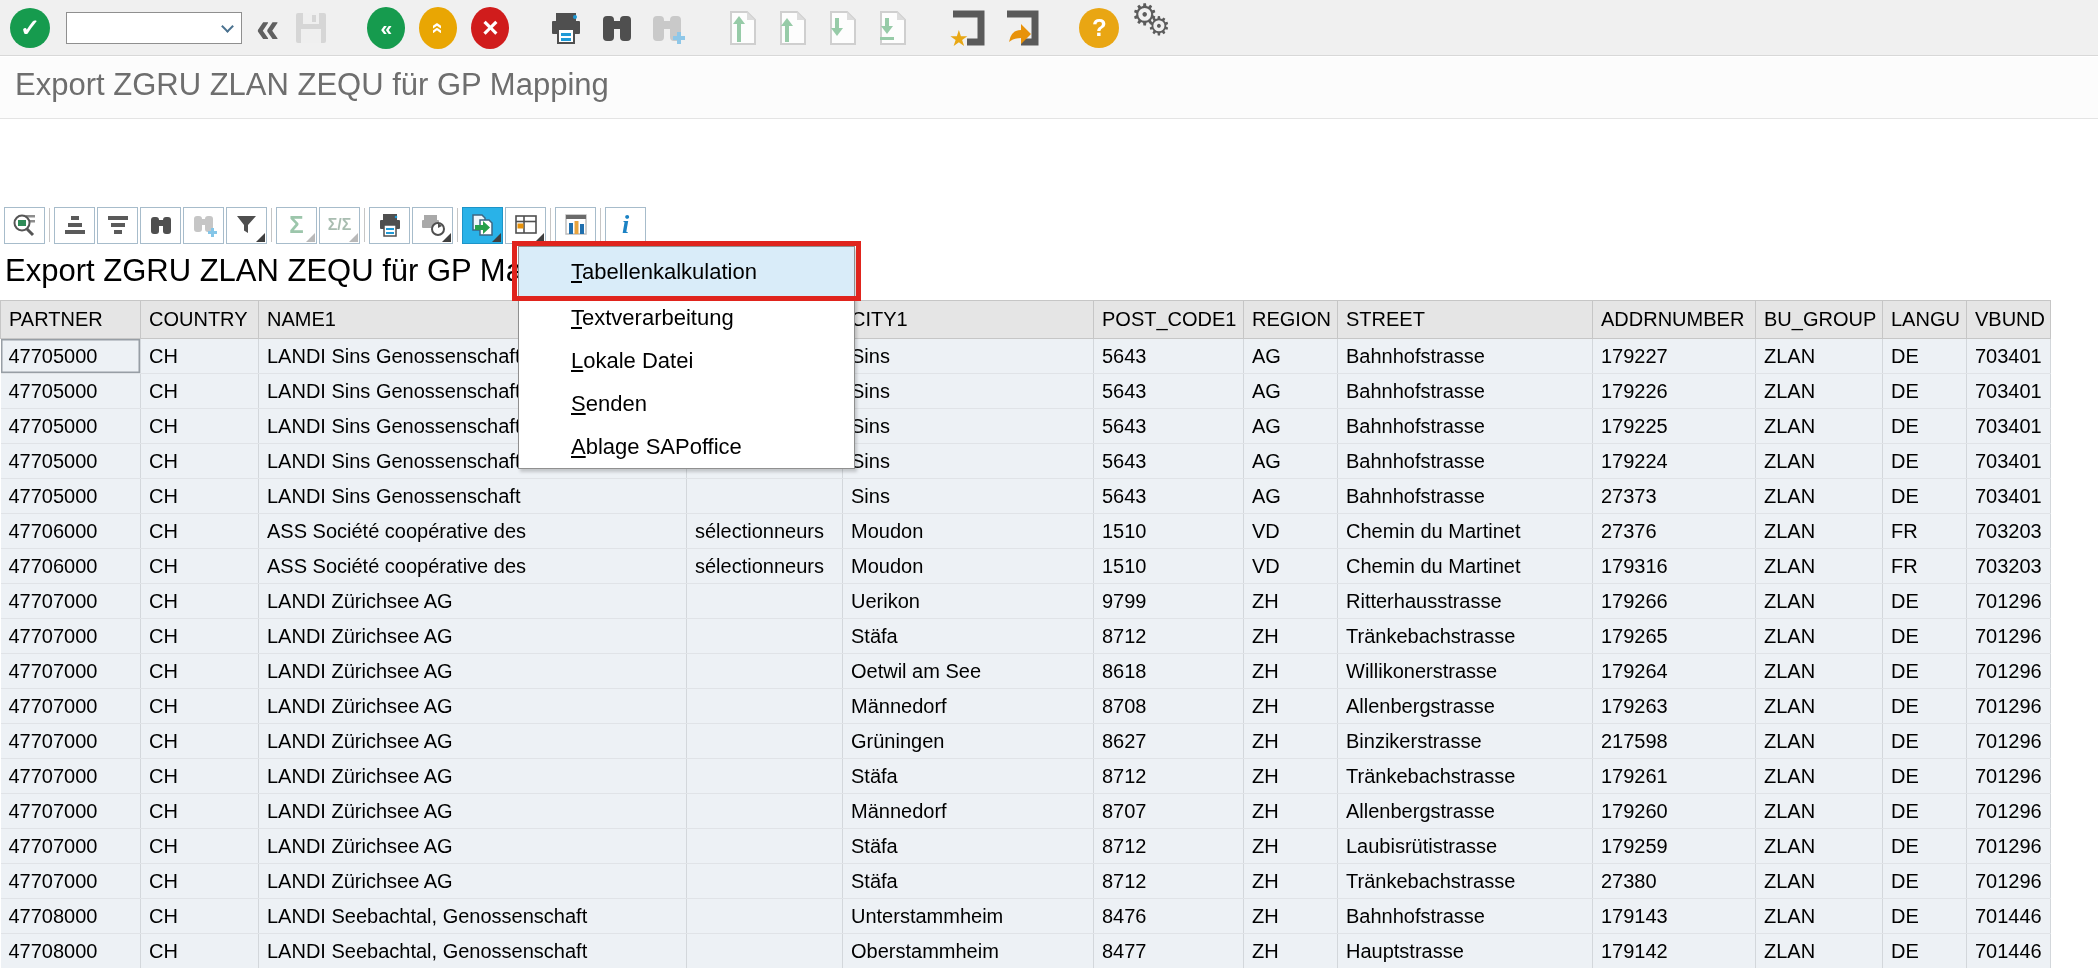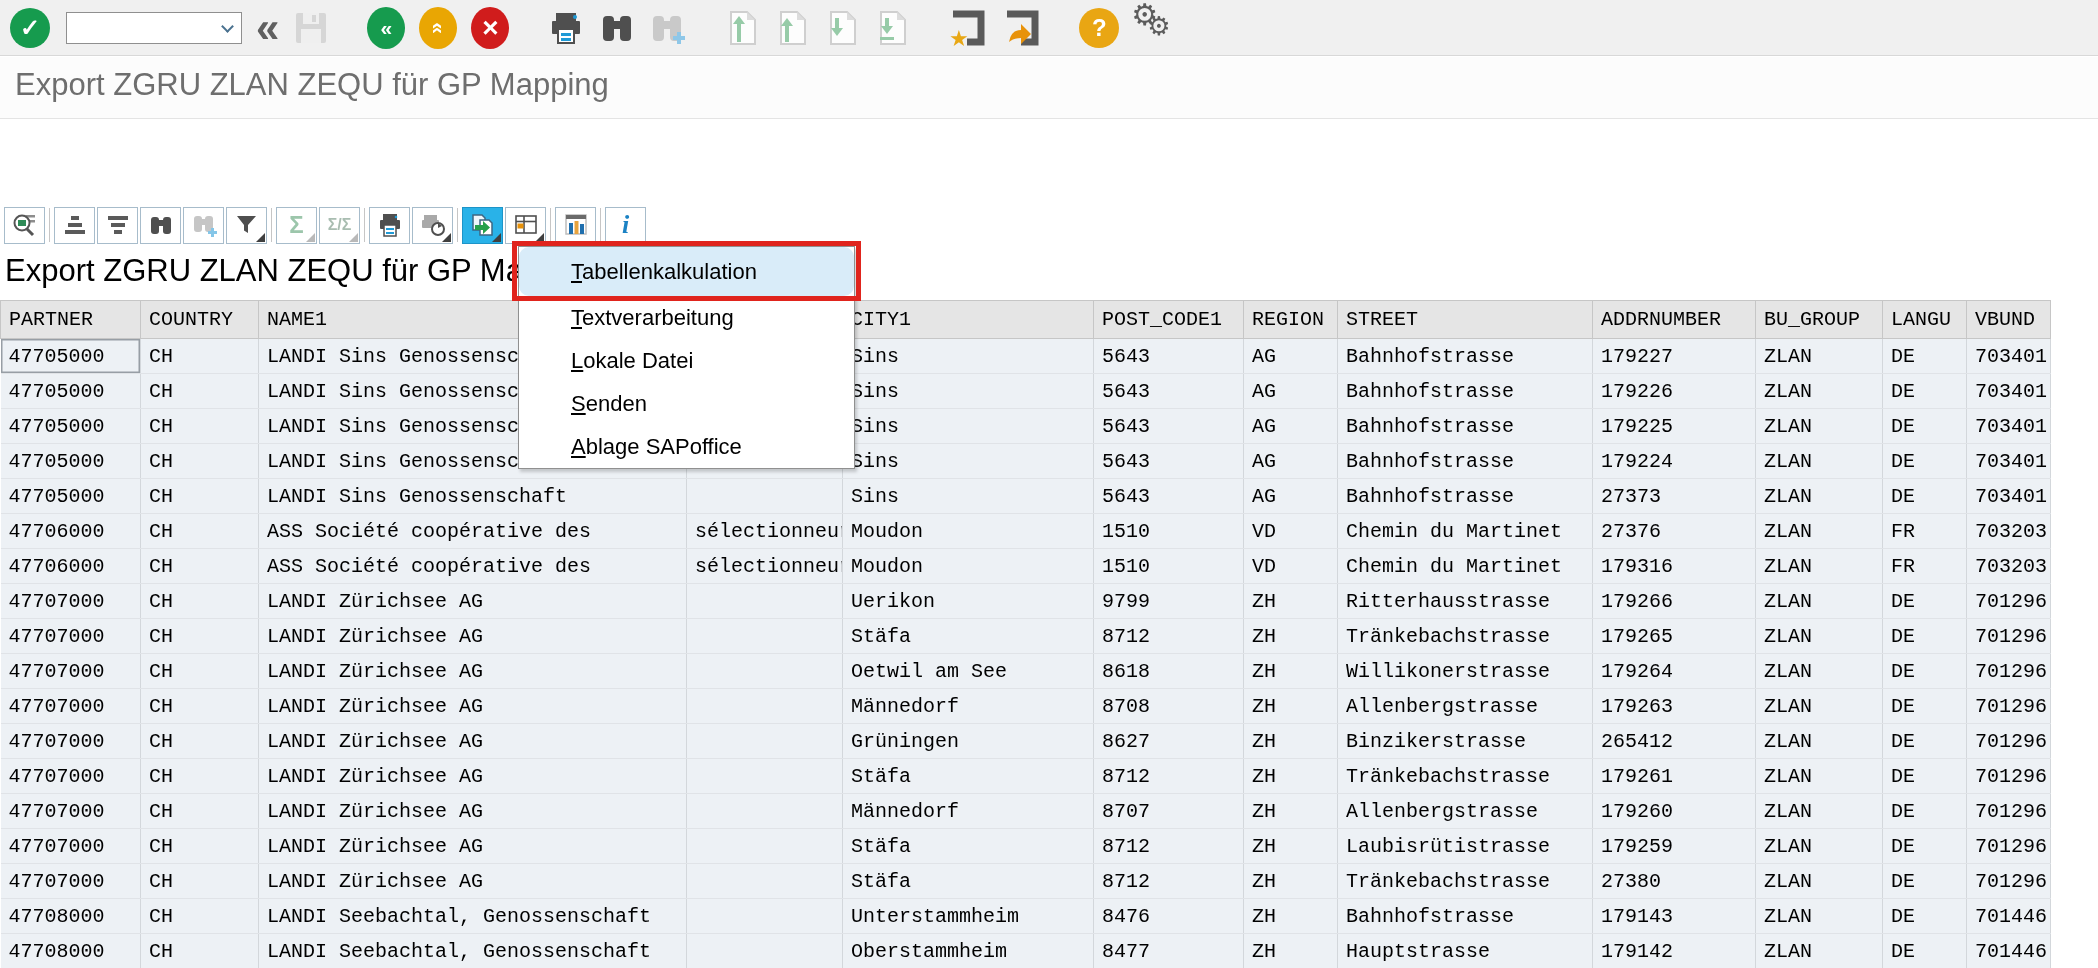--- a/index.html
+++ b/index.html
@@ -43,33 +43,33 @@
   .corner { position:absolute; right:1px; bottom:1px; width:0; height:0;
     border-left:9px solid transparent; border-bottom:9px solid #3f3f3f; }
   .corner.pale { border-bottom-color:#b9b9b9; }
   .sigma { font-size:24px; font-weight:bold; color:#9cc6ab; }
   .sigma2 { font-size:16px; font-weight:bold; color:#a9bdb1; }
   .info-i { font-family:"Liberation Serif", serif; font-style:italic; font-weight:bold; font-size:26px; color:#1b82c4; }
 
   
   .grid-title-bar { position:absolute; top:245px; left:0; width:2050px; height:55px; background:#fff; }
   .grid-title { font-size:31px; color:#000; padding:8px 0 0 5px; white-space:nowrap; overflow:hidden; }
-  table.grid { position:absolute; top:300px; left:0; width:2050px; table-layout:fixed; border-collapse:collapse;font-family:Liberation Mono, monospace; }
+  table.grid { position:absolute; top:300px; left:0; width:2050px; table-layout:fixed; border-collapse:collapse; }
   table.grid th { height:38px; background:#e5e5e5; font-weight:normal; font-size:20px; text-align:left;
     padding:0 4px 0 8px; border:1px solid #c6c6c6; border-left:none; white-space:nowrap; overflow:hidden; color:#000; }
   table.grid th:first-child { border-left:1px solid #c6c6c6; }
   table.grid td { height:35px; background:#edf1f5; font-size:20px; padding:0 4px 0 8px;
     border-right:1px solid #d3d7db; border-bottom:1px solid #e0e3e7; white-space:nowrap; overflow:hidden; color:#000; }
   td.cell-cursor { box-shadow:inset 0 0 0 1.5px #979ea5; }
 
   
   .menu-panel { position:absolute; left:518px; top:246px; width:337px; background:#fff;
     border:1px solid #909090; box-shadow:2px 3px 3px rgba(0,0,0,0.18); z-index:50; }
   .menu-item { height:43px; line-height:43px; padding-left:52px; font-size:22px; color:#000;
-    white-space:nowrap; cursor:default;border-radius:10px; }
+    white-space:nowrap; cursor:default; }
   .menu-item::first-letter { text-decoration:underline; }
   .menu-item.selected { height:49px; line-height:49px; background:#d9ecf9; }
   .annotation-box { position:absolute; left:512px; top:241px; width:349px; height:60px;
     border:5px solid #e0241d; z-index:60; pointer-events:none; }
 
   svg { display:block; }
 </style>
 </head>
 <body>
 
@@ -483,21 +483,21 @@
         </tr>
         <tr>
           <td>47707000</td>
           <td>CH</td>
           <td>LANDI Zürichsee AG</td>
           <td></td>
           <td>Grüningen</td>
           <td>8627</td>
           <td>ZH</td>
           <td>Binzikerstrasse</td>
-          <td>265412</td>
+          <td>217598</td>
           <td>ZLAN</td>
           <td>DE</td>
           <td>701296</td>
         </tr>
         <tr>
           <td>47707000</td>
           <td>CH</td>
           <td>LANDI Zürichsee AG</td>
           <td></td>
           <td>Stäfa</td>

